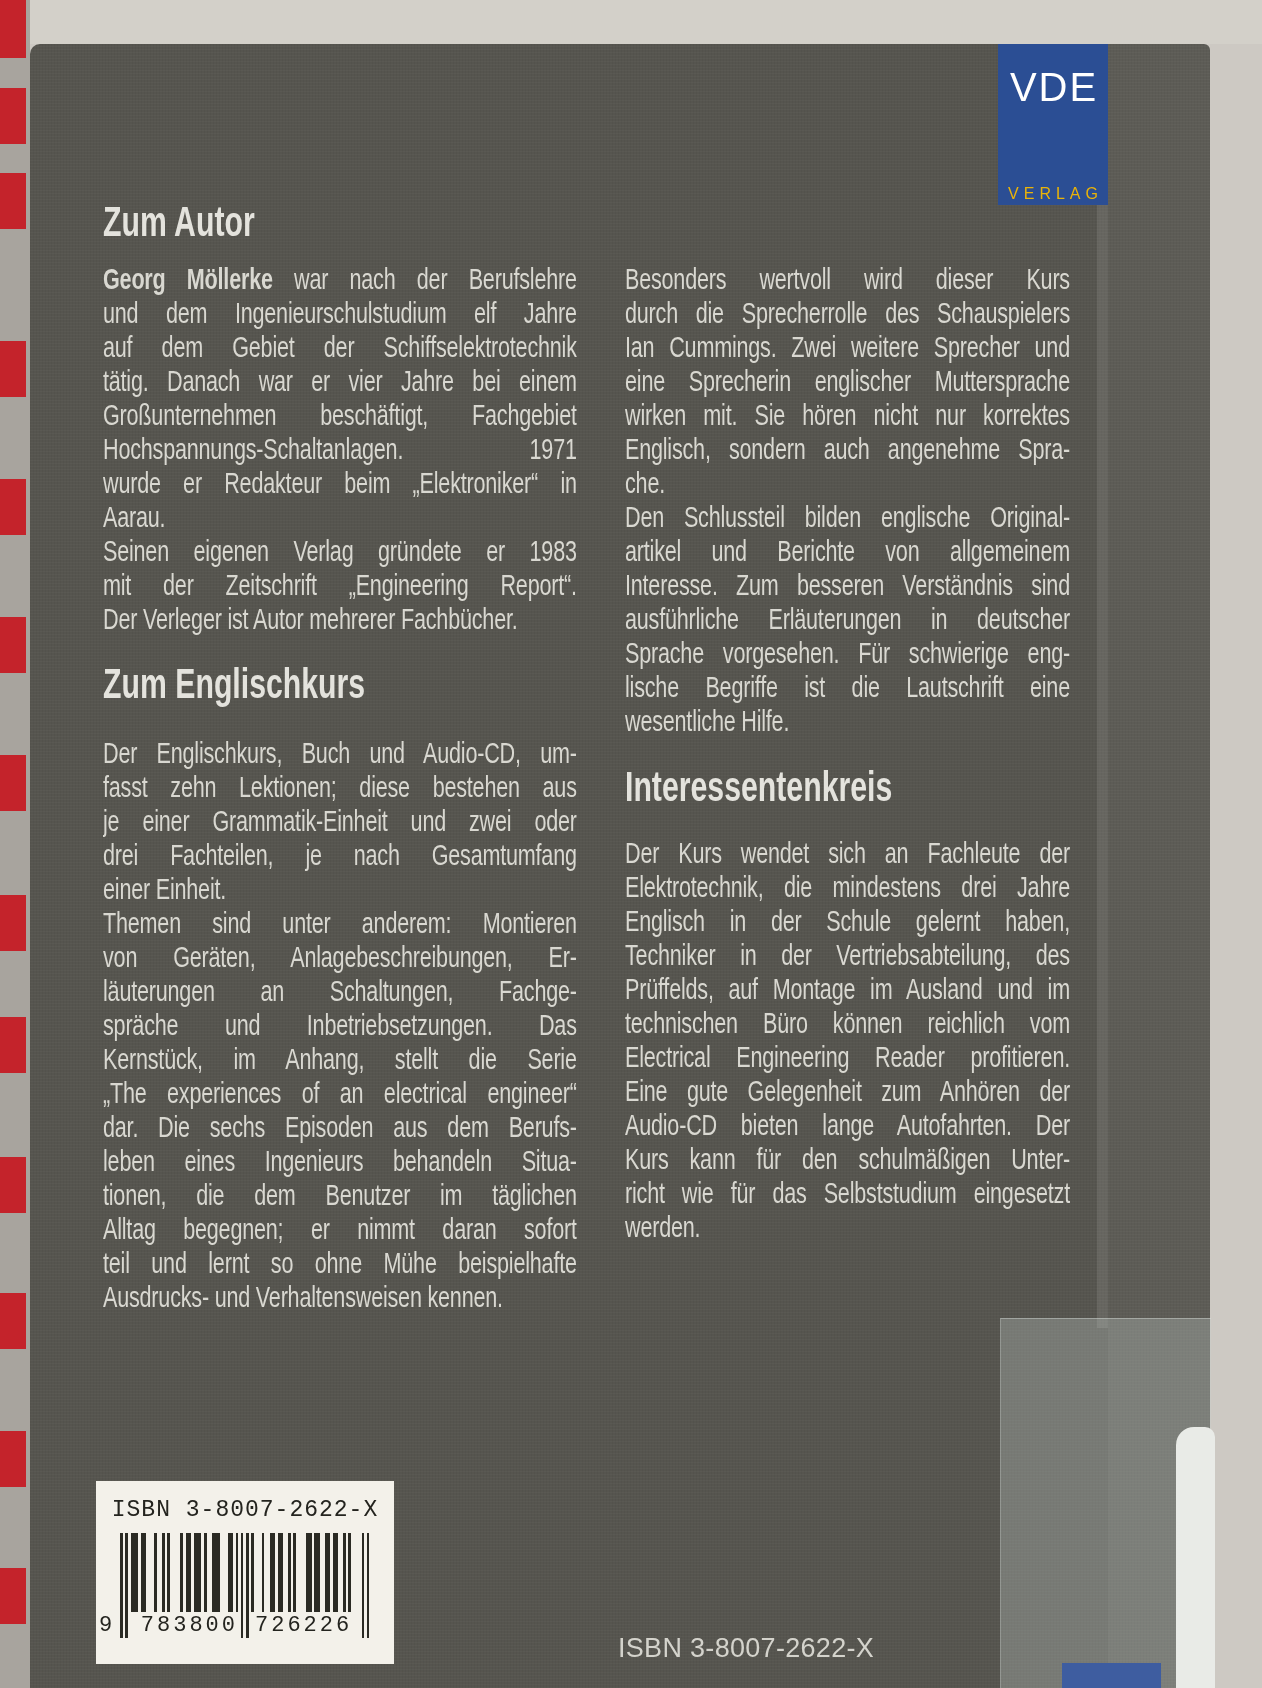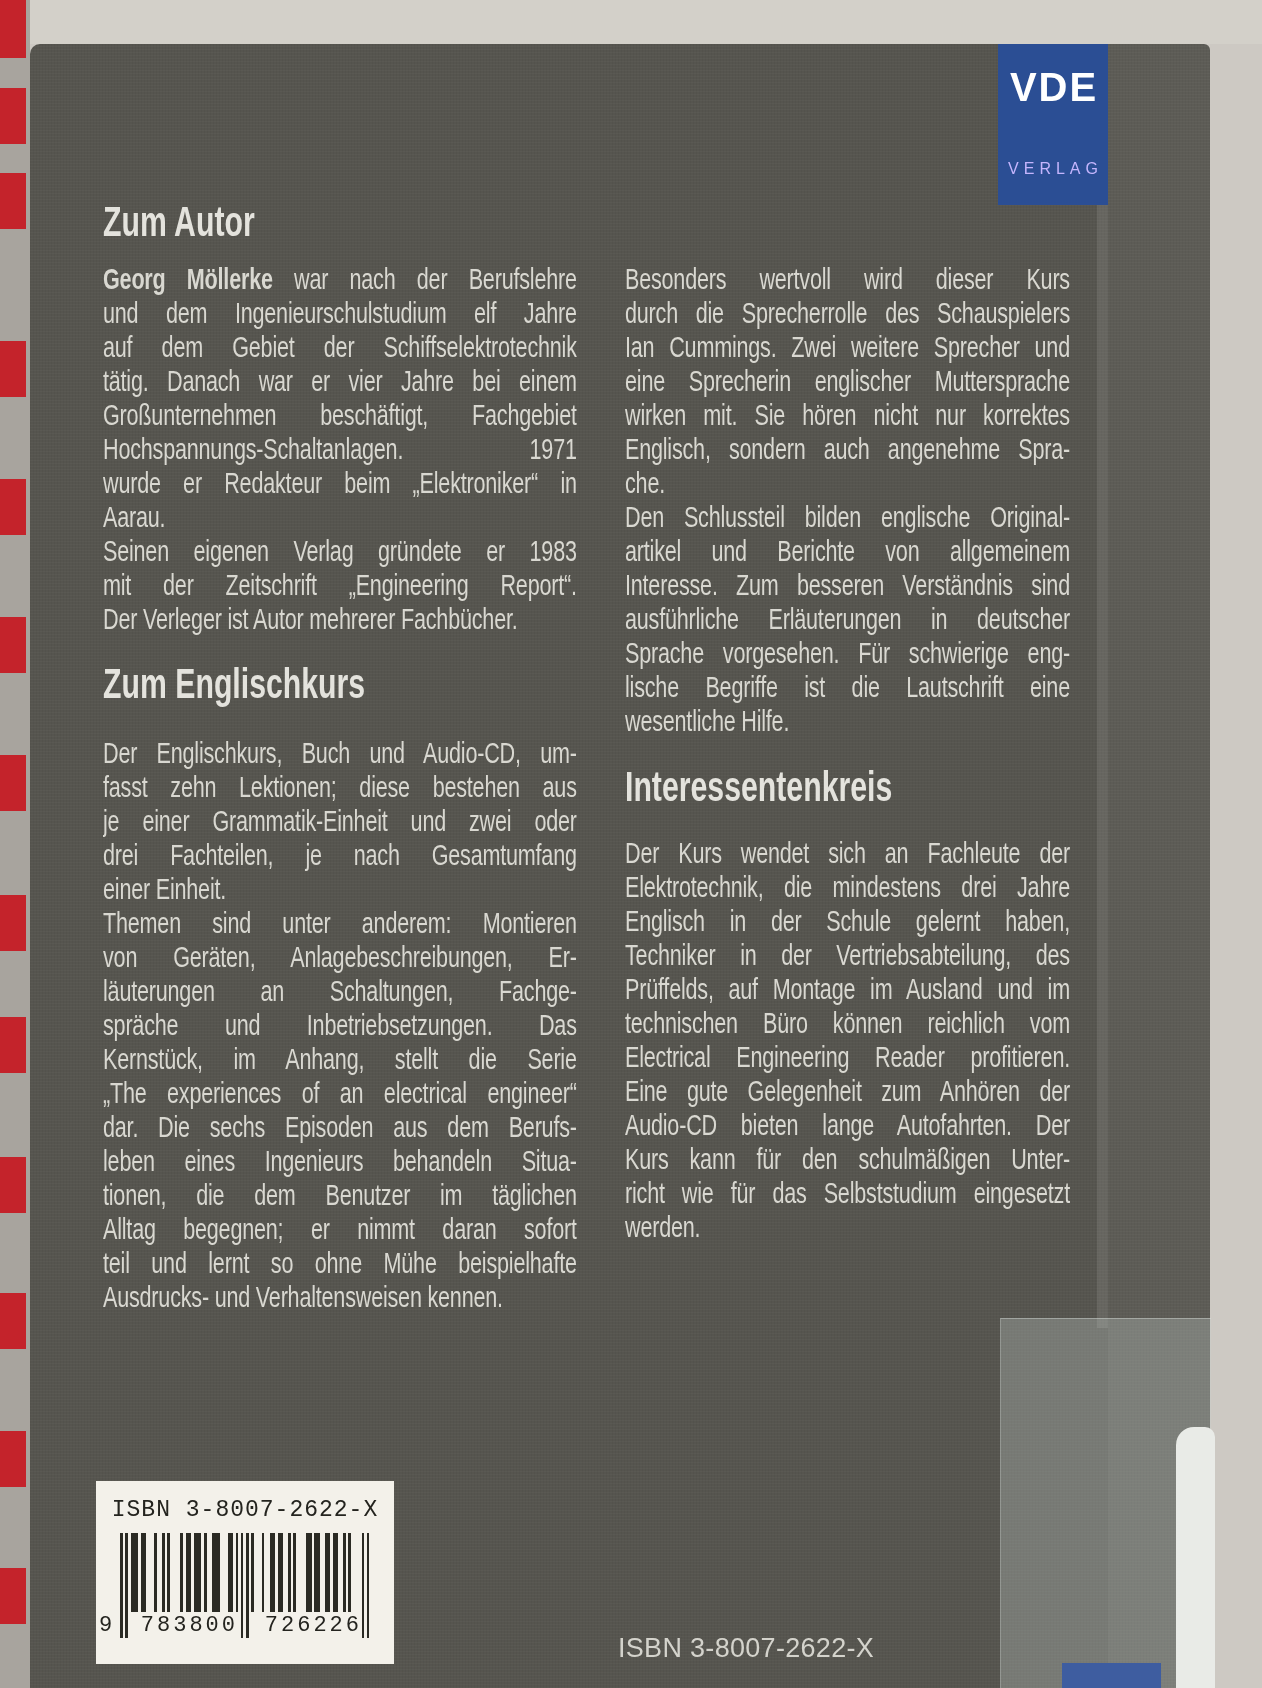--- a/index.html
+++ b/index.html
@@ -23,22 +23,22 @@
   .edge-glare{position:absolute;left:1097px;top:44px;width:11px;height:1284px;background:rgba(255,255,255,0.10);}
   .tape{position:absolute;left:1000px;top:1318px;width:210px;height:370px;
         background:rgba(198,208,205,0.30);
         border-top:1px solid rgba(228,233,230,0.38);border-left:1px solid rgba(228,233,230,0.25);}
   .sticker{position:absolute;left:1176px;top:1427px;width:39px;height:261px;background:#e9ebe7;border-radius:18px 10px 0 0;}
   .blue-chip{position:absolute;left:1062px;top:1663px;width:99px;height:25px;background:#3e5da0;}
 
   .red-mark{position:absolute;left:0;width:26px;height:56px;background:#c4232b;}
 
   .vde{position:absolute;left:998px;top:44px;width:110px;height:161px;background:#2b4e94;text-align:center;}
-  .vde-main{padding-top:22px;font-size:40px;line-height:42px;font-weight:bold;color:#ffffff;letter-spacing:2px;text-indent:2px;}
-  .vde-sub{position:absolute;bottom:27px;left:0;width:100%;font-size:16px;color:#c4b5fd;letter-spacing:5px;text-indent:5px;}
+  .vde-main{padding-top:22px;font-size:40px;line-height:42px;font-weight:normal;color:#ffffff;letter-spacing:2px;text-indent:2px;}
+  .vde-sub{position:absolute;bottom:2px;left:0;width:100%;font-size:16px;color:#eab308;letter-spacing:5px;text-indent:5px;}
 
   .col{position:absolute;top:0;height:1688px;transform:scaleX(0.72);transform-origin:0 0;color:#d9d8d1;}
   #colL{left:103px;width:658px;}
   #colR{left:625px;width:618px;}
   .h{position:absolute;left:0;right:0;font-weight:bold;font-size:42px;line-height:44px;color:#e4e3dd;}
   .para{position:absolute;left:0;right:0;font-size:30px;line-height:34px;letter-spacing:-0.3px;}
   .ln{text-align:justify;text-align-last:justify;height:34px;overflow:hidden;}
   .ln.last{text-align-last:left;}
   .ln b{font-weight:bold;}
 
@@ -49,21 +49,21 @@
            font-family:"Liberation Mono", monospace;font-size:23px;color:#24241f;letter-spacing:1px;}
   .bc-wrap{position:absolute;left:24px;top:52px;width:250px;height:105px;}
   .bc-bars{display:flex;align-items:flex-start;height:105px;}
   .bar{width:2.632px;height:79px;}
   .bar.on{background:#2b2b24;}
   .bar.guard{height:105px;}
   .bc-digit{position:absolute;bottom:0;height:25px;line-height:25px;
             font-family:"Liberation Mono", monospace;font-size:22px;color:#24241f;background:#f3f1ea;}
   #d9{left:-21px;background:transparent;}
   #dl{left:8px;width:110px;text-align:right;letter-spacing:3px;text-indent:3px;}
-  #dr{left:132px;width:110px;text-align:right;letter-spacing:3px;text-indent:3px;}
+  #dr{left:132px;width:110px;text-align:left;letter-spacing:3px;text-indent:3px;}
 </style>
 </head>
 <body>
 
 <div class="bg-left"></div>
 <div class="bg-top"></div>
 <div class="bg-right"></div>
 
 <div class="cover"></div>
 <div class="edge-zone"></div>

